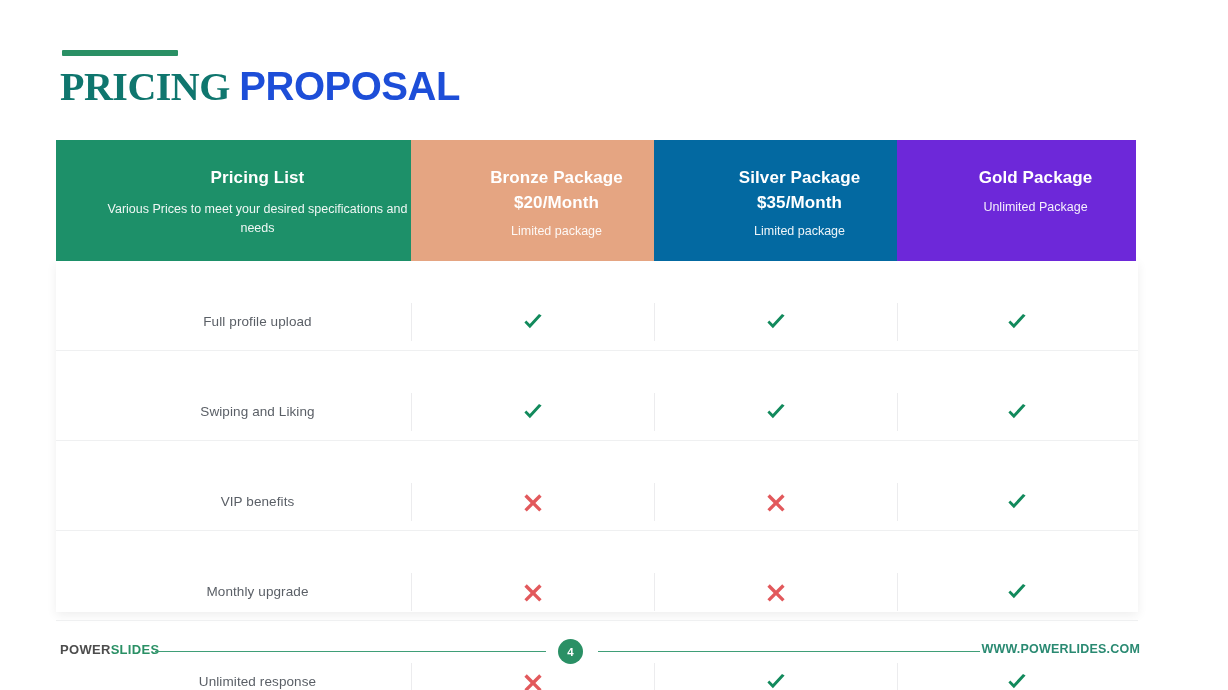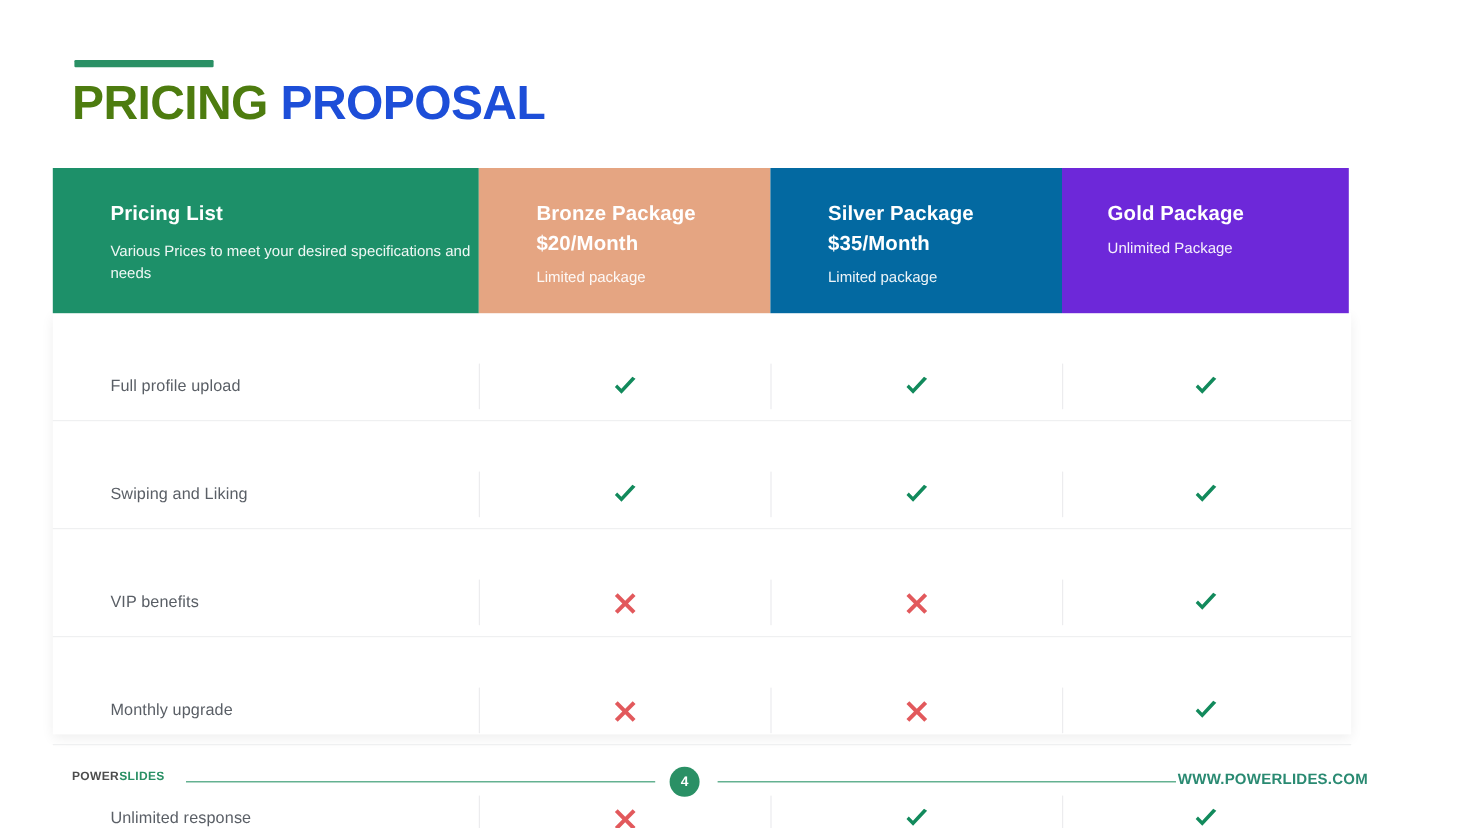--- a/index.html
+++ b/index.html
@@ -34,30 +34,31 @@
   .page-title {
     position: absolute;
     left: 60px;
     top: 64px;
     font-size: 40px;
     font-weight: bold;
     letter-spacing: -0.5px;
     line-height: 1.1;
     white-space: nowrap;
   }
-  .page-title .t-dark  { color: #4d7c0f; }
+  .page-title .t-dark  { color: #0f766e; font-family: Liberation Serif, serif; }
   .page-title .t-green { color: #1d4ed8; }
 
   
   .table {
     position: absolute;
-    left: 44px;
+    left: 56px;
     top: 140px;
     width: 1082px;
     height: 472px;
+    text-align: center;
   }
 
   .table-body-bg {
     position: absolute;
     left: 0;
     top: 121px;
     width: 1082px;
     height: 351px;
     background: #ffffff;
     box-shadow: 0 3px 10px rgba(0,0,0,0.07);
@@ -165,21 +166,21 @@
     left: 0;
     top: 636px;
     width: 1228px;
     height: 34px;
   }
 
   .brand {
     position: absolute;
     left: 60px;
     top: 6px;
-    font-size: 10px;
+    font-size: 13px;
     font-weight: bold;
     letter-spacing: 0.3px;
     white-space: nowrap;
   }
   .brand .b-dark  { color: #4d4d4d; }
   .brand .b-green { color: #2a9065; }
 
   .rule-left {
     position: absolute;
     left: 155px;

